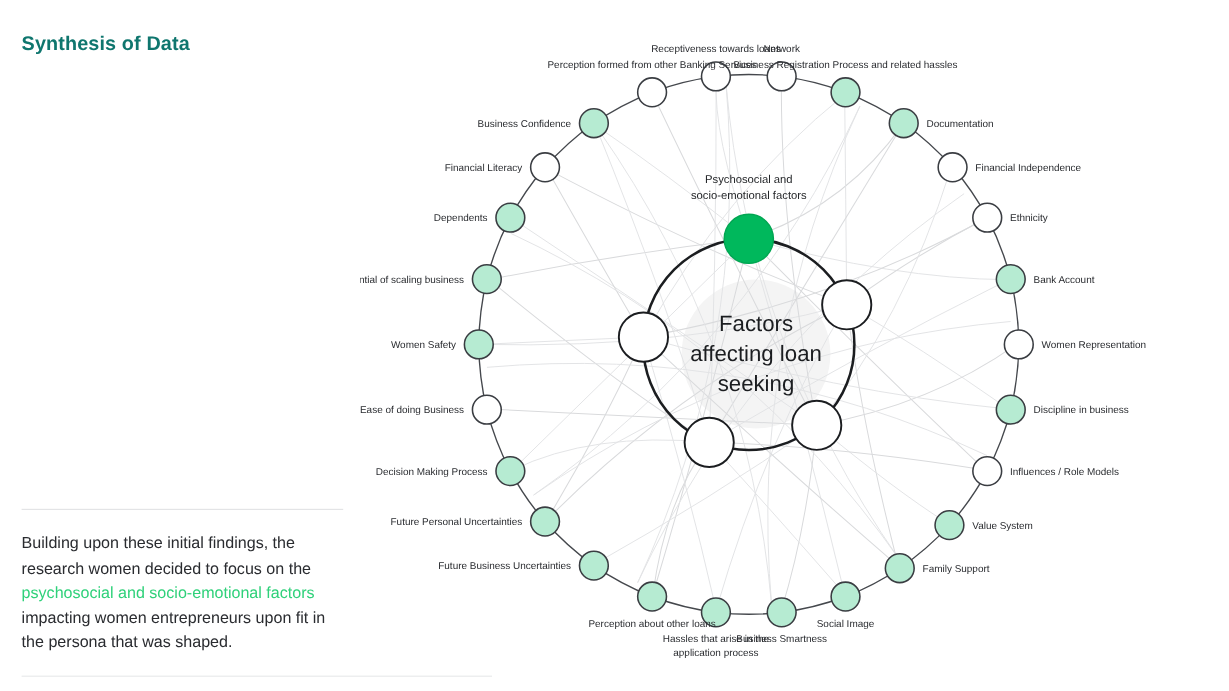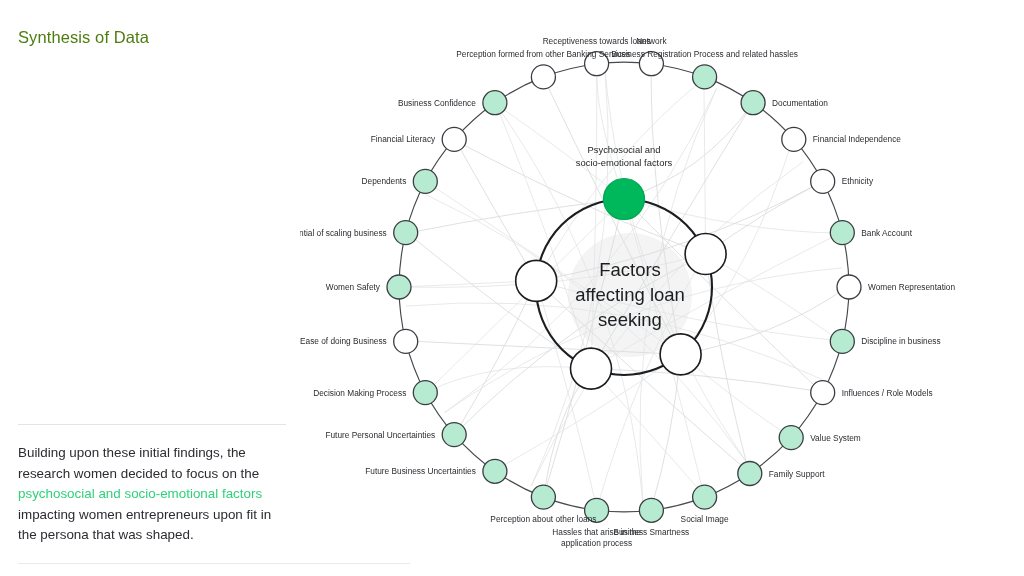--- a/index.html
+++ b/index.html
@@ -14,23 +14,23 @@
     overflow: hidden;
     font-family: "Liberation Sans", sans-serif;
     color: #1f2124;
     position: relative;
   }
   #page-title {
     position: absolute;
     left: 18px;
     top: 28px;
     font-size: 16.5px;
-    font-weight: normal;
+    font-weight: bold;
     letter-spacing: 0.1px;
-    color: #4d7c0f;
+    color: #0f766e;
   }
   #left-panel {
     position: absolute;
     left: 18px;
     top: 424px;
     width: 396px;
   }
   .rule-top {
     width: 268px;
     height: 1px;

